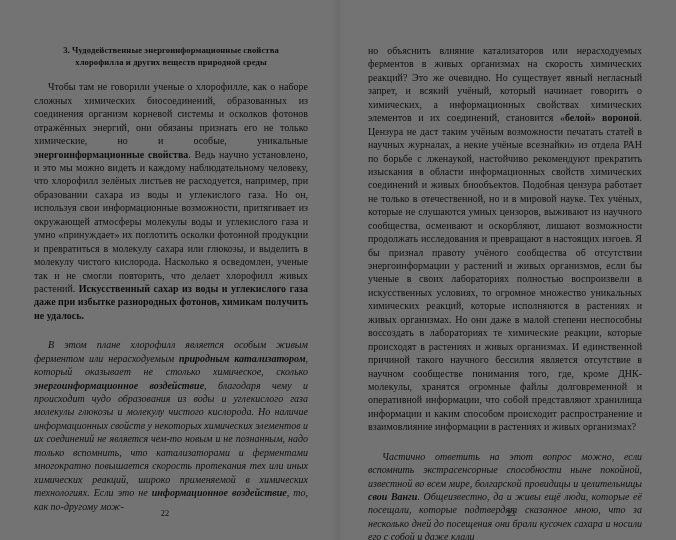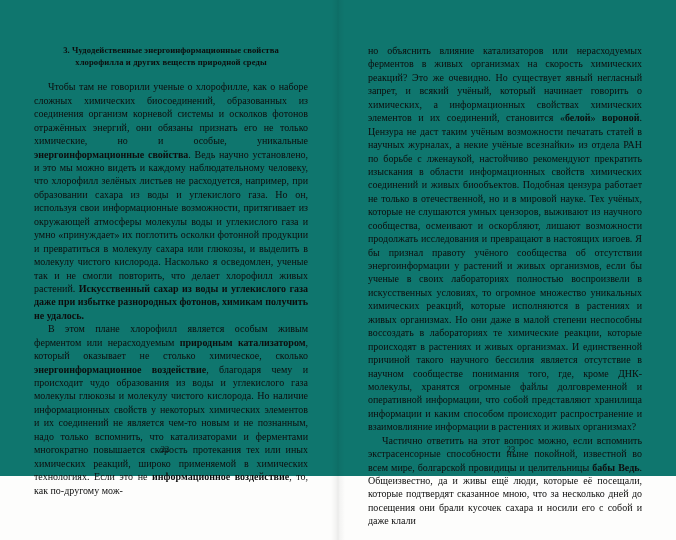--- a/index.html
+++ b/index.html
@@ -17,22 +17,22 @@
   .spread {
     position: relative;
     width: 676px;
     height: 540px;
     display: flex;
     background: #fdfdfc;
   }
   .page {
     position: relative;
     box-sizing: border-box;
-    height: 476px;
-    background: #0f766e;
+    height: 540px;
+    background: #737373;
   }
   .page-left {
     width: 338px;
     padding: 44px 30px 0 34px;
   }
   .page-right {
     width: 338px;
     padding: 44px 34px 0 30px;
   }
   
@@ -62,21 +62,22 @@
   p.body {
     margin: 0;
     font-size: 10px;
     line-height: 1.345;
     text-align: justify;
     text-indent: 14px;
     hyphens: auto;
     -webkit-hyphens: auto;
   }
   p.body + p.body {
-    margin-top: 0;
+    margin-top: 16px;
+    font-style: italic;
   }
   p.cont {
     text-indent: 0;
   }
   b {
     font-weight: bold;
   }
   .folio {
     position: absolute;
     bottom: 22px;
@@ -95,18 +96,18 @@
 
   <div class="page page-left">
     <h1 class="chapter-title">3. Чудодейственные энергоинформационные свойства хлорофилла и других веществ природной среды</h1>
     <p class="body">Чтобы там не говорили ученые о хлорофилле, как о наборе сложных химических биосоединений, образованных из соединения организм корневой системы и осколков фотонов отражённых энергий, они обязаны признать его не только химические, но и особые, уникальные <b>энергоинформационные свойства</b>. Ведь научно установлено, и это мы можно видеть и каждому наблюдательному человеку, что хлорофилл зелёных листьев не расходуется, например, при образовании сахара из воды и углекислого газа. Но он, используя свои информационные возможности, притягивает из окружающей атмосферы молекулы воды и углекислого газа и умно «принуждает» их поглотить осколки фотонной продукции и превратиться в молекулу сахара или глюкозы, и выделить в молекулу чистого кислорода. Насколько я осведомлен, ученые так и не смогли повторить, что делает хлорофилл живых растений. <b>Искусственный сахар из воды и углекислого газа даже при избытке разнородных фотонов, химикам получить не удалось.</b></p>
     <p class="body">В этом плане хлорофилл является особым живым ферментом или нерасходуемым <b>природным катализатором</b>, который оказывает не столько химическое, сколько <b>энергоинформационное воздействие</b>, благодаря чему и происходит чудо образования из воды и углекислого газа молекулы глюкозы и молекулу чистого кислорода. Но наличие информационных свойств у некоторых химических элементов и их соединений не является чем-то новым и не познанным, надо только вспомнить, что катализаторами и ферментами многократно повышается скорость протекания тех или иных химических реакций, широко применяемой в химических технологиях. Если это не <b>информационное воздействие</b>, то, как по-другому мож-</p>
     <div class="folio">22</div>
   </div>
 
   <div class="page page-right">
     <p class="body cont">но объяснить влияние катализаторов или нерасходуемых ферментов в живых организмах на скорость химических реакций? Это же очевидно. Но существует явный негласный запрет, и всякий учёный, который начинает говорить о химических, а информационных свойствах химических элементов и их соединений, становится «<b>белой</b>» <b>вороной</b>. Цензура не даст таким учёным возможности печатать статей в научных журналах, а некие учёные всезнайки» из отдела РАН по борьбе с лженаукой, настойчиво рекомендуют прекратить изыскания в области информационных свойств химических соединений и живых биообъектов. Подобная цензура работает не только в отечественной, но и в мировой науке. Тех учёных, которые не слушаются умных цензоров, выживают из научного сообщества, осмеивают и оскорбляют, лишают возможности продолжать исследования и превращают в настоящих изгоев. Я бы признал правоту учёного сообщества об отсутствии энергоинформации у растений и живых организмов, если бы ученые в своих лабораториях полностью воспроизвели в искусственных условиях, то огромное множество уникальных химических реакций, которые исполняются в растениях и живых организмах. Но они даже в малой степени неспособны воссоздать в лабораториях те химические реакции, которые происходят в растениях и живых организмах. И единственной причиной такого научного бессилия является отсутствие в научном сообществе понимания того, где, кроме ДНК-молекулы, хранятся огромные файлы долговременной и оперативной информации, что собой представляют хранилища информации и каким способом происходит распространение и взаимовлияние информации в растениях и живых организмах?</p>
-    <p class="body">Частично ответить на этот вопрос можно, если вспомнить экстрасенсорные способности ныне покойной, известной во всем мире, болгарской провидицы и целительницы <b>бабы Ведь</b>. Общеизвестно, да и живы ещё люди, которые её посещали, которые подтвердят сказанное мною, что за несколько дней до посещения они брали кусочек сахара и носили его с собой и даже клали</p>
+    <p class="body">Частично ответить на этот вопрос можно, если вспомнить экстрасенсорные способности ныне покойной, известной во всем мире, болгарской провидицы и целительницы <b>свои Ванги</b>. Общеизвестно, да и живы ещё люди, которые её посещали, которые подтвердят сказанное мною, что за несколько дней до посещения они брали кусочек сахара и носили его с собой и даже клали</p>
     <div class="folio">23</div>
   </div>
 
   <div class="gutter"></div>
 </div>
 
 </body></html>

